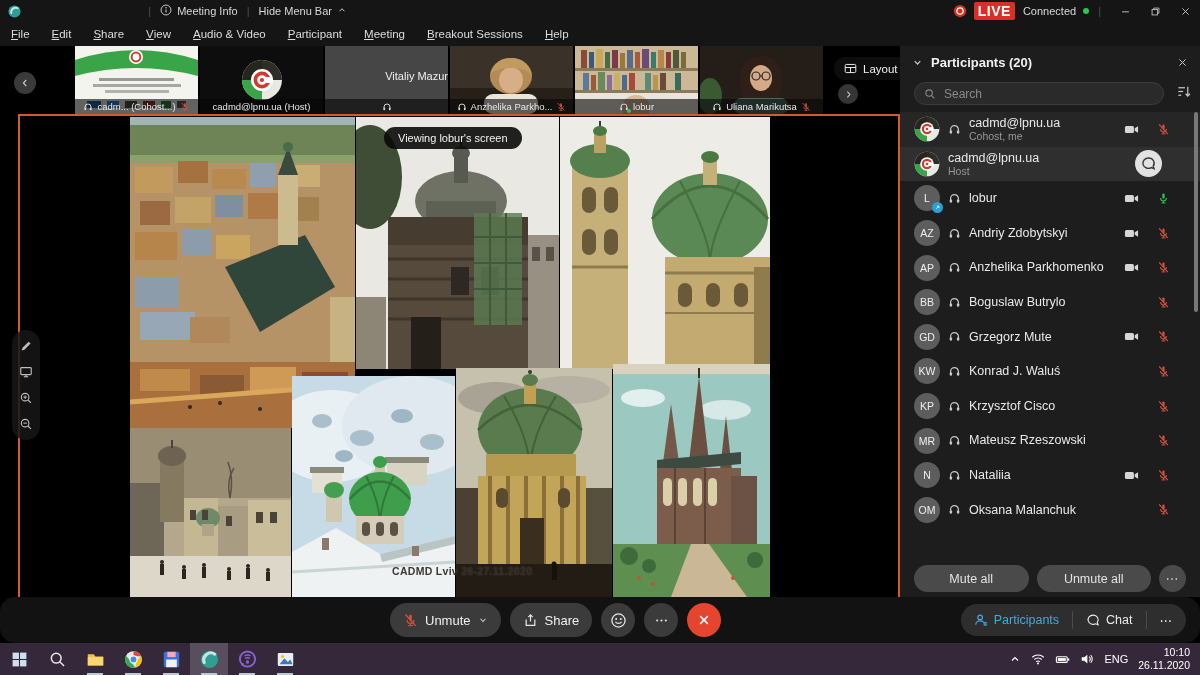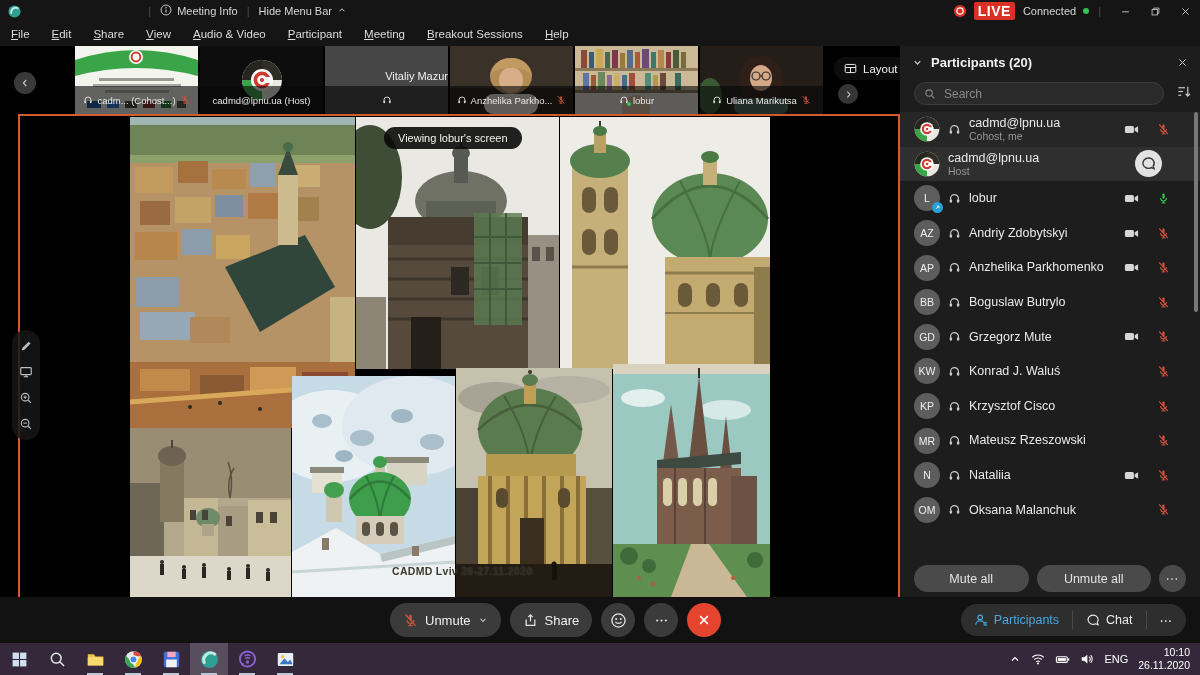--- a/index.html
+++ b/index.html
@@ -13,21 +13,21 @@
   #win-controls{margin-left:auto;display:flex;align-items:center;gap:0;}
   .win-btn{width:30px;height:22px;display:flex;align-items:center;justify-content:center;color:#cfcfcf;}
   
   #menubar{left:0;top:22px;width:1200px;height:24px;background:#151515;display:flex;align-items:center;font-size:11.5px;color:#dcdcdc;gap:0;}
   .menu-item{padding:0 11px;height:24px;display:flex;align-items:center;}
   .menu-item u{text-decoration:underline;}
   
   #strip{left:75px;top:46px;height:68px;display:flex;gap:2px;}
   .thumb{position:relative;width:123px;height:68px;background:#222;overflow:hidden;flex:none;}
   .thumb.active{box-shadow:inset 0 0 0 2px #2bb3e6;}
-  .thumb-label{position:absolute;left:0;right:0;bottom:0;height:28px;background:rgba(8,8,8,.62);
+  .thumb-label{position:absolute;left:0;right:0;bottom:0;height:15px;background:rgba(8,8,8,.62);
       display:flex;align-items:center;justify-content:center;gap:4px;font-size:9.5px;color:#e6e6e6;white-space:nowrap;}
   .thumb-center-name{position:absolute;left:0;right:0;top:24px;text-align:right;font-size:11px;color:#efefef;margin-left:9px;}
   .nav-circle{width:22px;height:22px;border-radius:50%;background:#3a3a3a;display:flex;align-items:center;justify-content:center;}
   #layout-btn{left:834px;top:57px;height:23px;padding:0 10px;border-radius:12px;background:#0d0d0d;
       display:flex;align-items:center;gap:6px;font-size:11.5px;color:#f0f0f0;}
   
   #share-frame{left:18px;top:114px;width:878px;height:482px;border:2px solid #cf5b2e;background:#000;}
   #collage{left:0;top:0;width:100%;height:100%;position:absolute;}
   .photo{position:absolute;}
   .photo svg{display:block;width:100%;height:100%;}
@@ -59,21 +59,21 @@
   .prole{font-size:10.5px;color:#979797;}
   .pcam{width:38px;display:flex;justify-content:center;flex:none;}
   .pmic{width:26px;display:flex;justify-content:center;flex:none;}
   .chat-circle{width:27px;height:27px;border-radius:50%;background:#e2e2e2;display:flex;align-items:center;justify-content:center;margin-right:14px;}
   #panel-footer{position:absolute;left:0;bottom:5px;width:100%;display:flex;align-items:center;gap:8px;padding:0 14px;box-sizing:border-box;}
   .pf-btn{flex:1;height:27px;border-radius:14px;background:#4a4a4a;color:#e2e2e2;font-size:12.5px;
       display:flex;align-items:center;justify-content:center;}
   #pf-more{flex:none;width:27px;height:27px;border-radius:50%;background:#4a4a4a;display:flex;align-items:center;justify-content:center;color:#ddd;font-size:13px;letter-spacing:1px;}
   #panel-scrollbar{position:absolute;right:2px;top:66px;width:4px;height:200px;border-radius:2px;background:#787878;}
   
-  #ctrlbar{left:0;top:597px;width:1200px;height:46px;background:#121212;}
+  #ctrlbar{left:0;top:597px;width:1200px;height:46px;background:#121212;border-radius:15px;}
   #ctrl-center{position:absolute;left:390px;top:6px;display:flex;align-items:center;gap:9px;}
   .ctrl-pill{height:34px;border-radius:17px;background:#3b3b3b;display:flex;align-items:center;gap:7px;
       padding:0 13px;font-size:13px;color:#f0f0f0;}
   .ctrl-round{width:34px;height:34px;border-radius:50%;background:#3b3b3b;display:flex;align-items:center;justify-content:center;}
   #leave-btn{background:#e5452f;}
   #panel-btns{position:absolute;right:14px;top:7px;height:32px;border-radius:16px;background:#2e2e2e;
       display:flex;align-items:center;}
   .pb-seg{display:flex;align-items:center;gap:6px;padding:0 13px;font-size:12.5px;height:100%;}
   .pb-div{width:1px;height:18px;background:#4a4a4a;}
   

